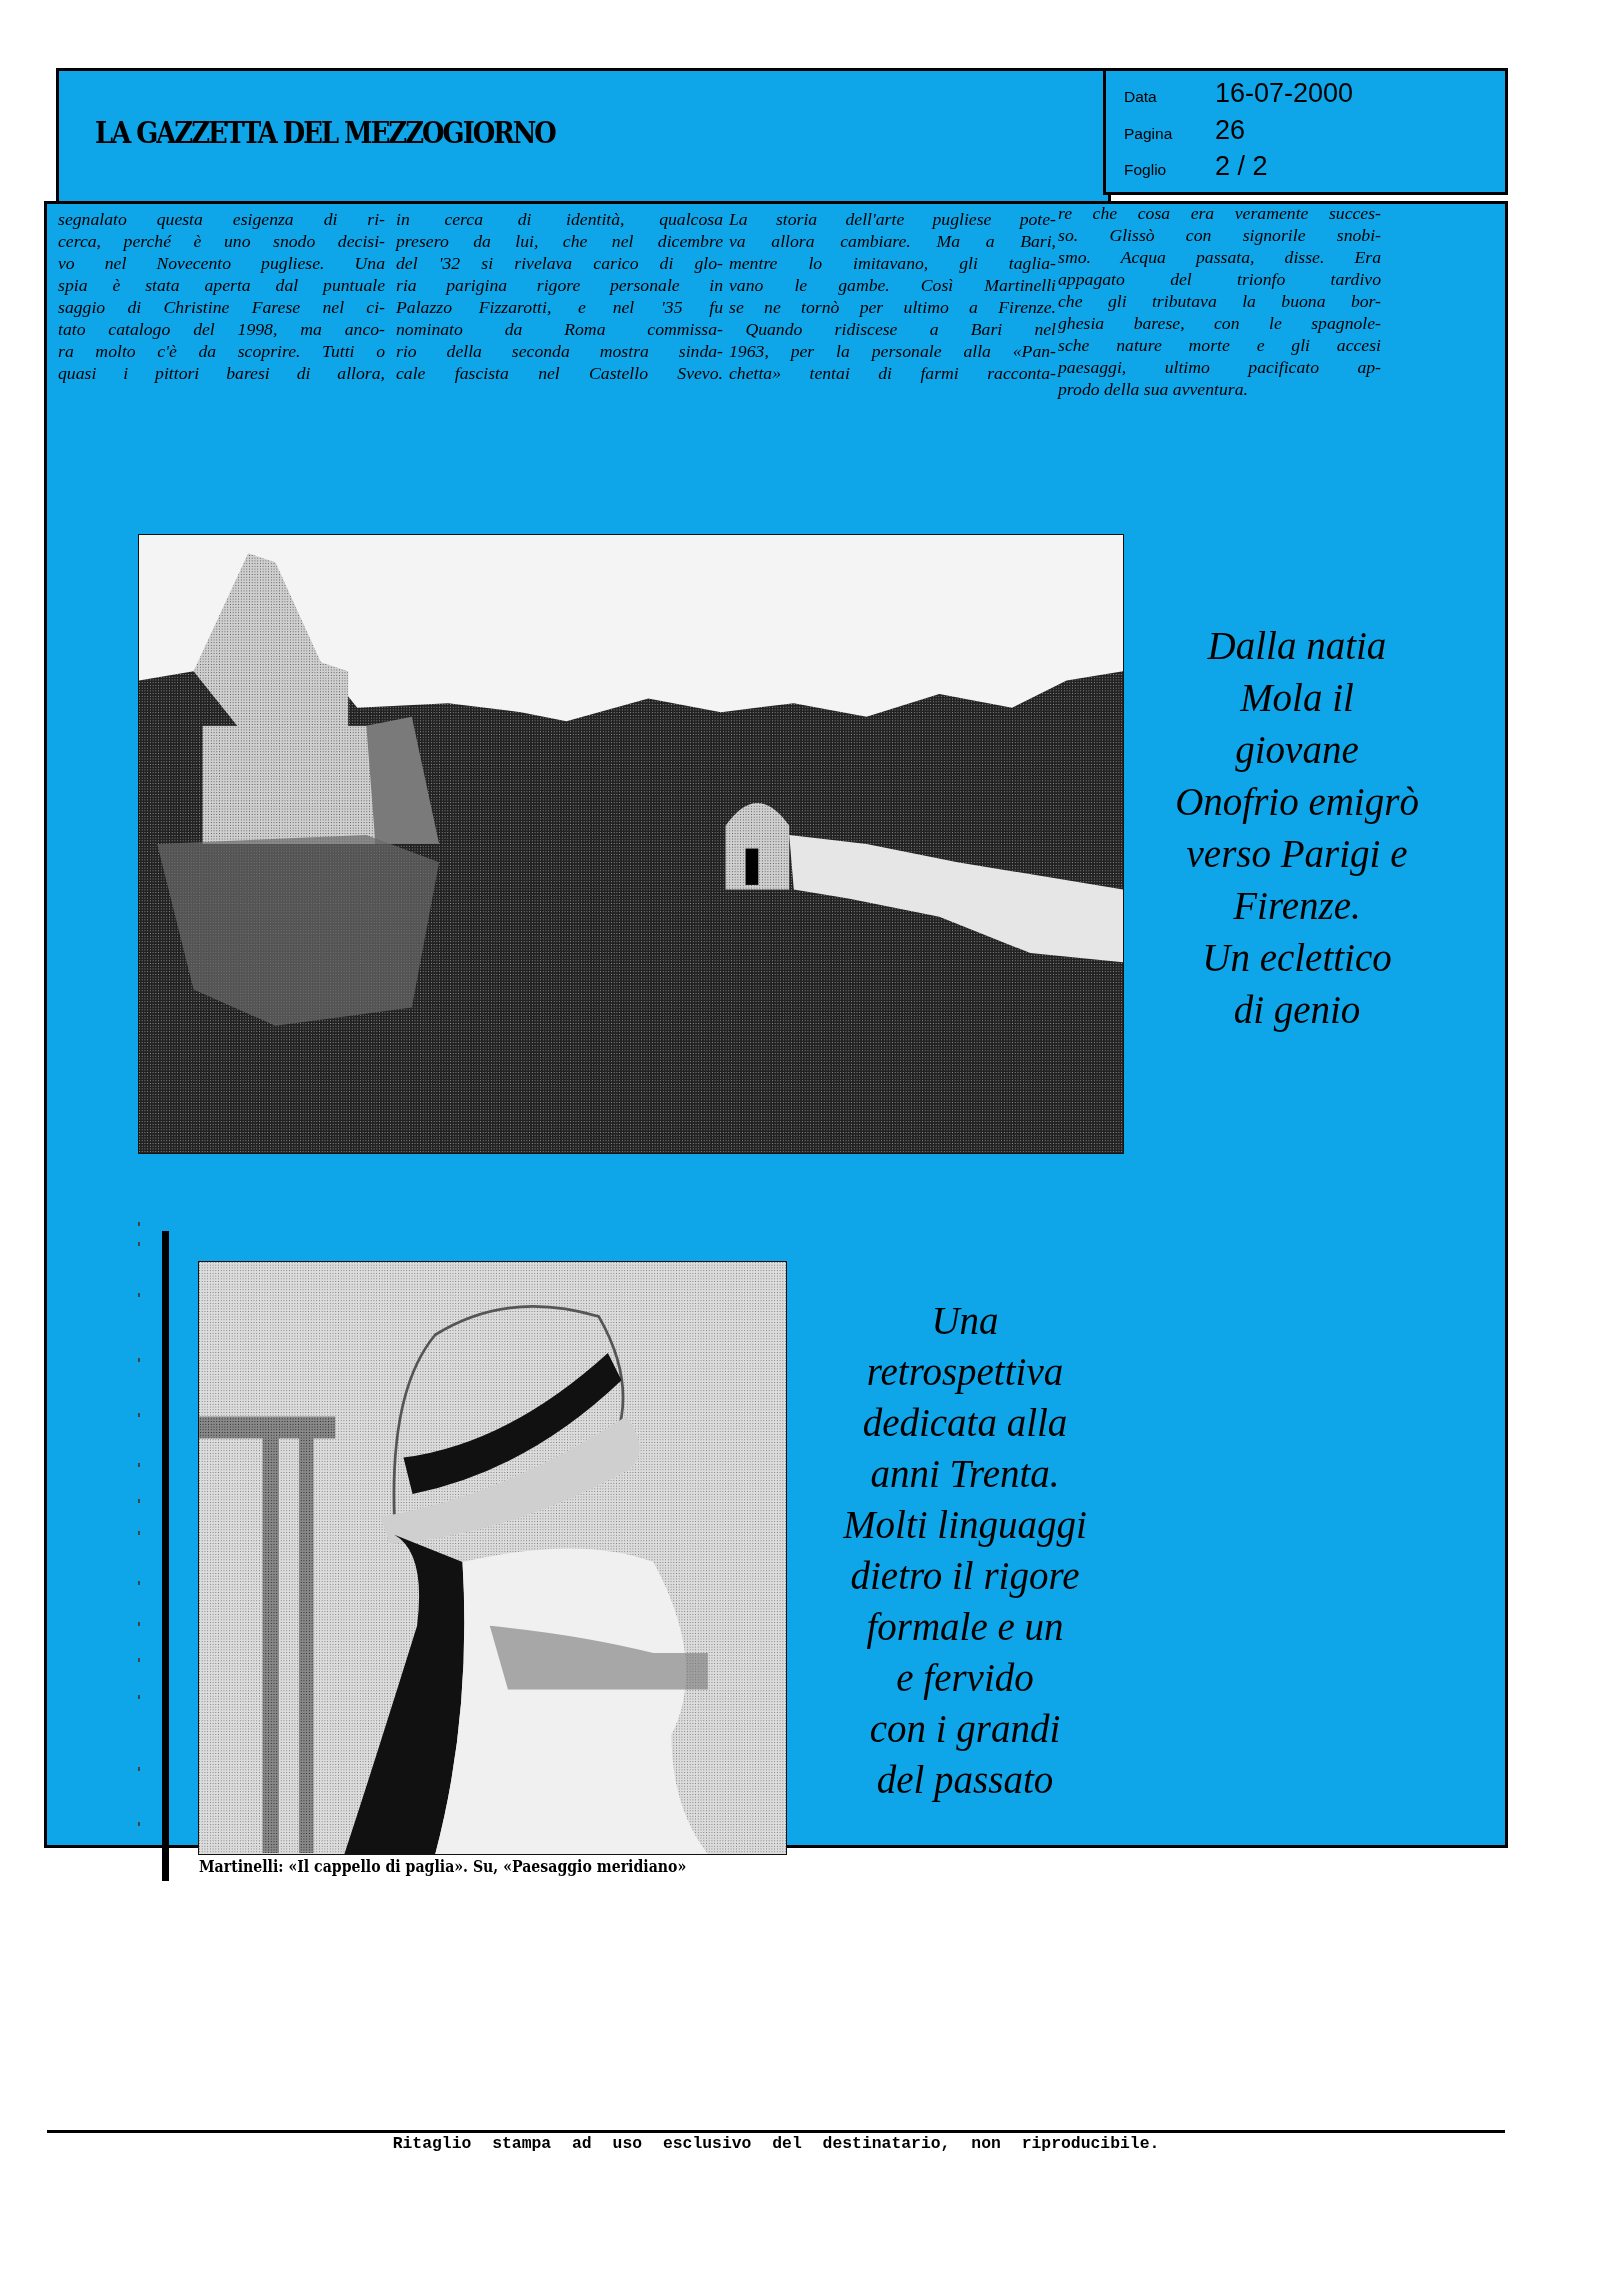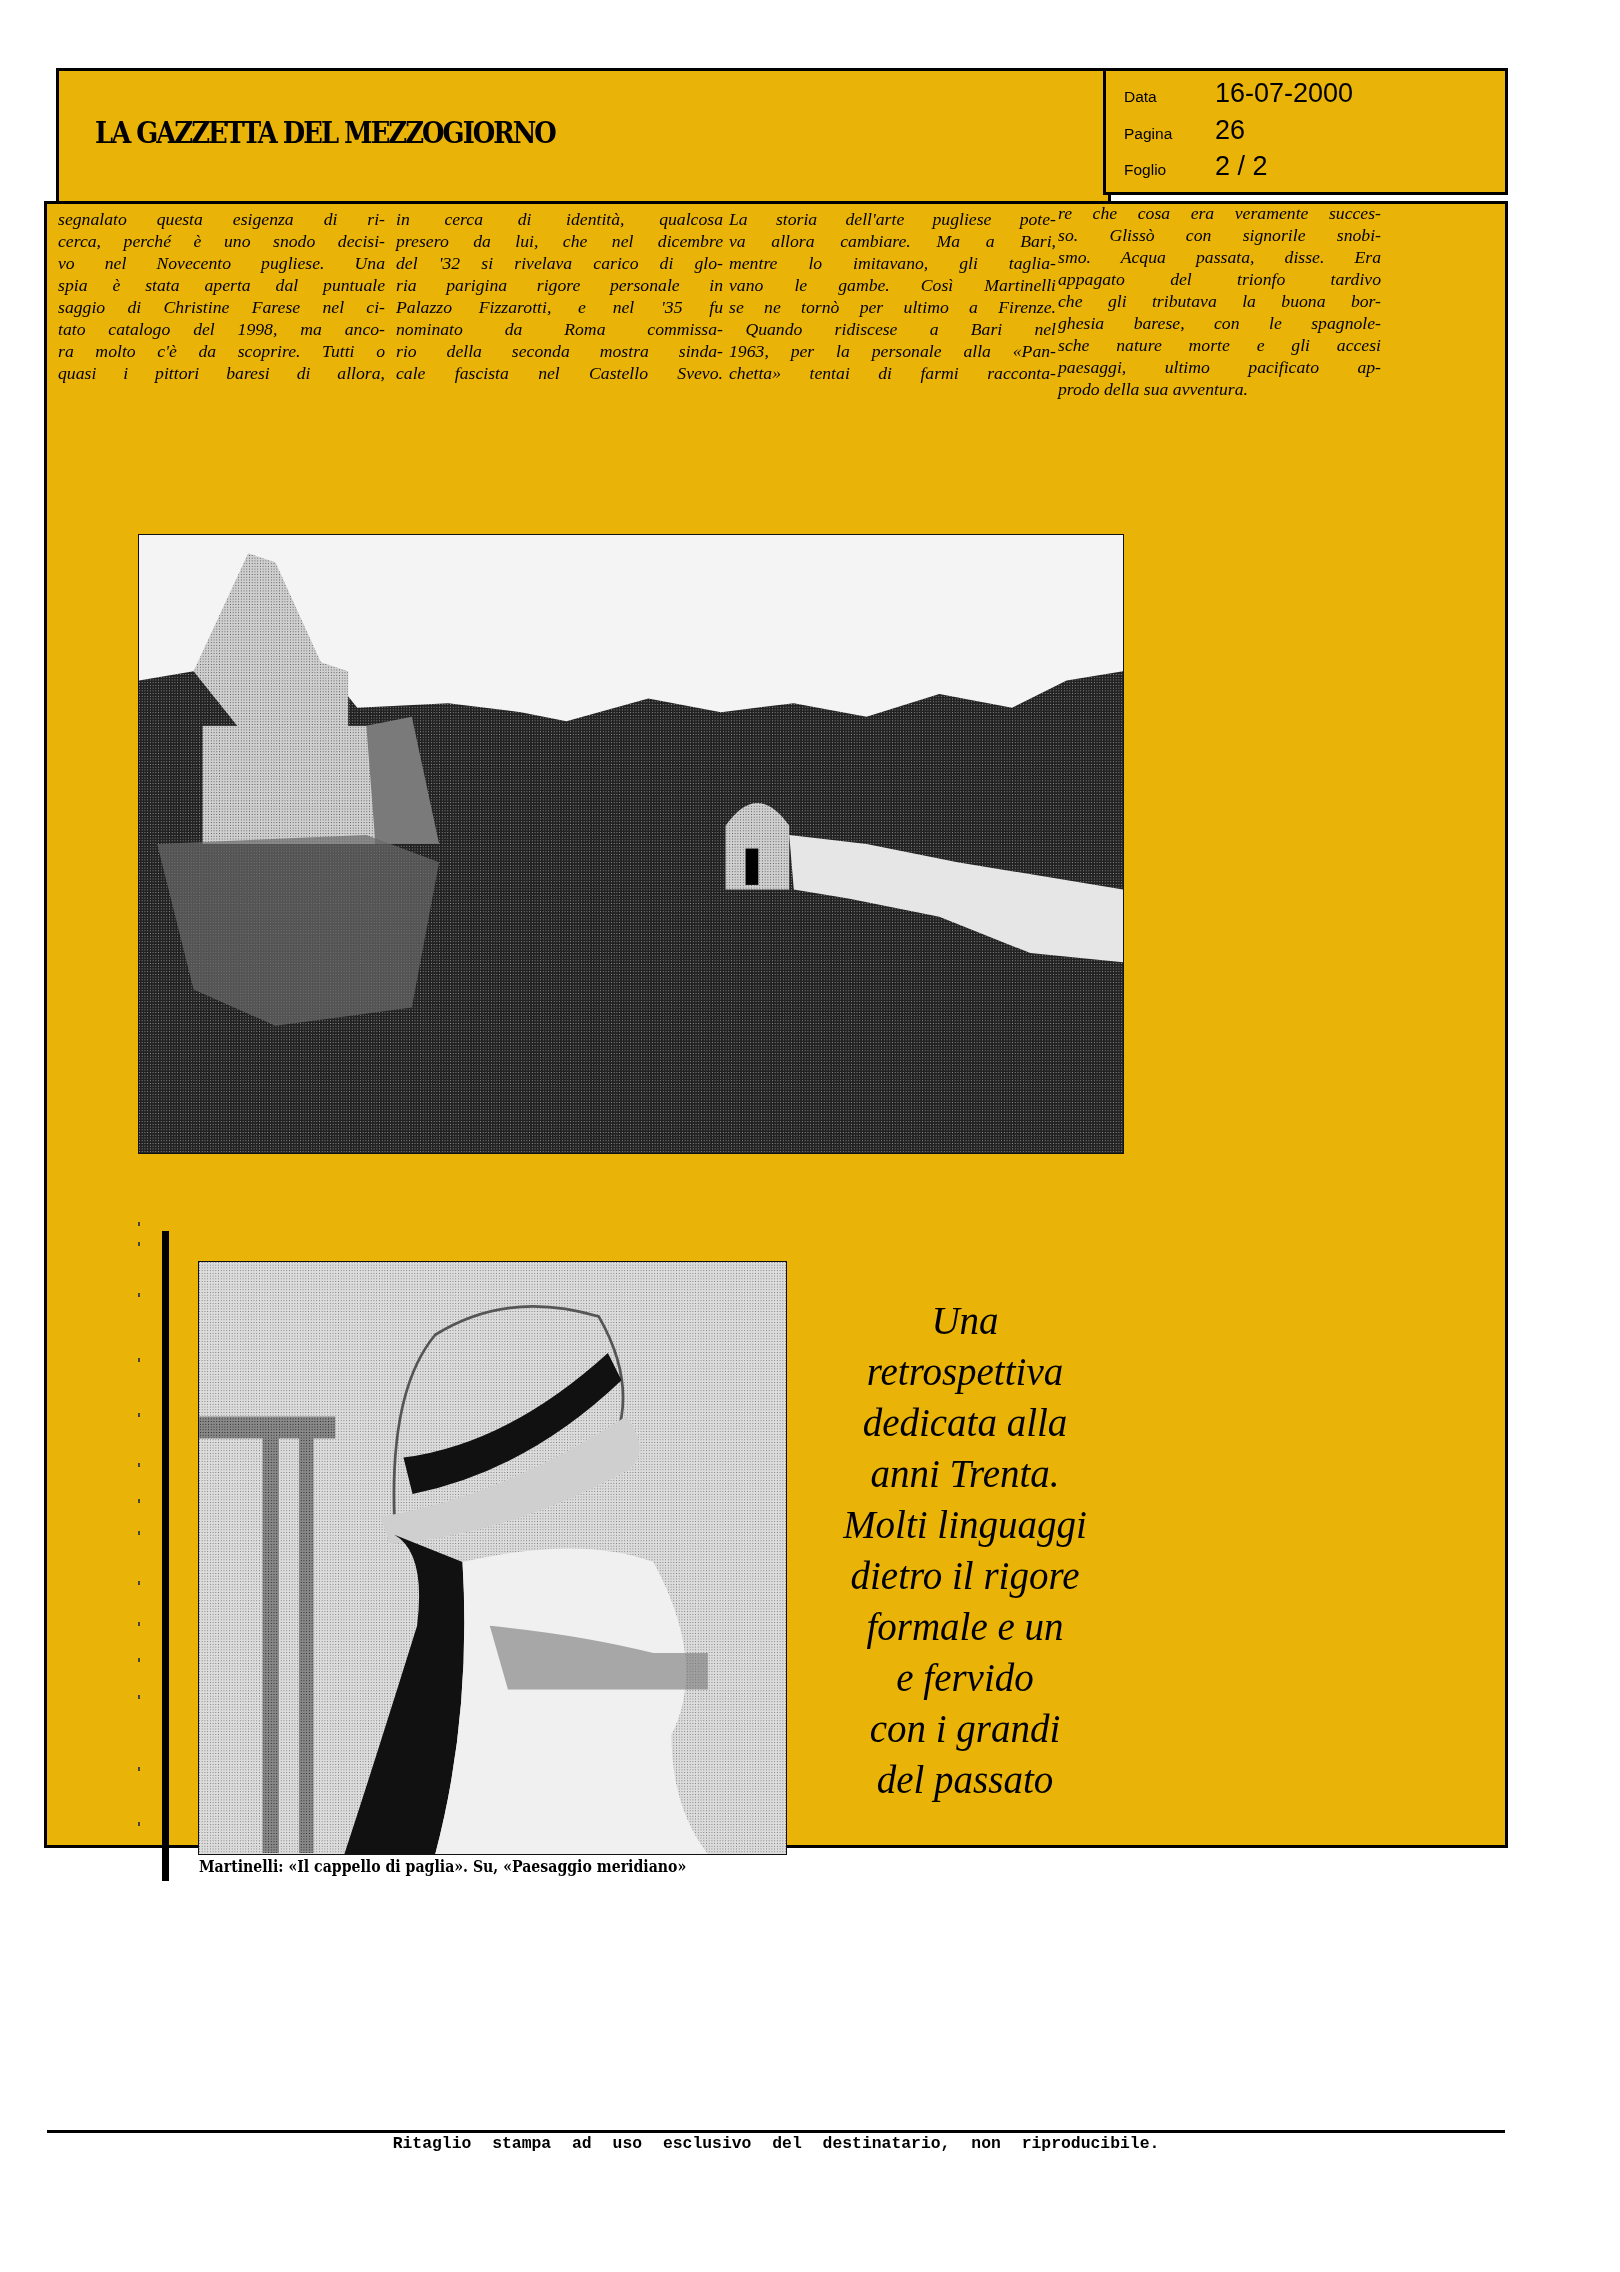--- a/index.html
+++ b/index.html
@@ -1,17 +1,17 @@
 <!DOCTYPE html>
 <html style="font-size:14.5px"><head>
 <meta charset="utf-8">
 <style>
   html, body { margin: 0; padding: 0; background: #ffffff; }
   body { width: 1620px; height: 2273px; position: relative; overflow: hidden; color: #000; }
-  .box { position: absolute; border: 3.6px solid #000; box-sizing: border-box; background: #eab308; }
+  .box { position: absolute; border: 3.6px solid #000; box-sizing: border-box; background: #0ea5e9; }
   #hdr-left { left: 56px; top: 68px; width: 1055px; height: 154px; }
   #hdr-right { left: 1103px; top: 68px; width: 405px; height: 127px; }
   #body-box { left: 44px; top: 201px; width: 1464px; height: 1647px; }
   .masthead {
     position: absolute; left: 36px; top: 44px;
     font-family: "DejaVu Serif", serif; font-weight: bold; font-size: 30px;
     letter-spacing: -2.3px; transform: scaleX(0.86); transform-origin: left center;
     white-space: nowrap;
   }
   .meta-row { position: absolute; left: 18px; font-family: "Liberation Sans", sans-serif; white-space: nowrap; }
@@ -132,20 +132,30 @@
       <rect x="70" y="210" width="190" height="130" fill="url(#ht2)"></rect>
       <polygon points="250,210 300,200 330,340 260,340" fill="#7a7a7a"></polygon>
       <path d="M645,390 L645,320 Q680,270 715,320 L715,390 Z" fill="url(#ht2)"></path>
       <rect x="667" y="345" width="14" height="40" fill="#000"></rect>
       <polygon points="715,330 800,340 900,360 1082,390 1082,470 980,460 880,420 780,400 720,390" fill="#e6e6e6"></polygon>
       <polygon points="0,400 200,380 500,420 1082,480 1082,680 0,680" fill="url(#ht1)"></polygon>
       <polygon points="20,340 250,330 330,360 300,520 150,540 60,500" fill="#6a6a6a" opacity="0.7"></polygon>
     </svg>
   </div>
 
+  <div class="pull" id="pull1">
+    <span>Dalla natia</span>
+    <span>Mola il</span>
+    <span>giovane</span>
+    <span>Onofrio emigrò</span>
+    <span>verso Parigi e</span>
+    <span>Firenze.</span>
+    <span>Un eclettico</span>
+    <span>di genio</span>
+  </div>
 
   <div class="dots">
     <span style="top:0"></span>
       <span style="top:20px"></span>
       <span style="top:71px"></span>
     <span style="top:136px"></span>
       <span style="top:191px"></span>
       <span style="top:241px"></span>
     <span style="top:277px"></span>
       <span style="top:309px"></span>

